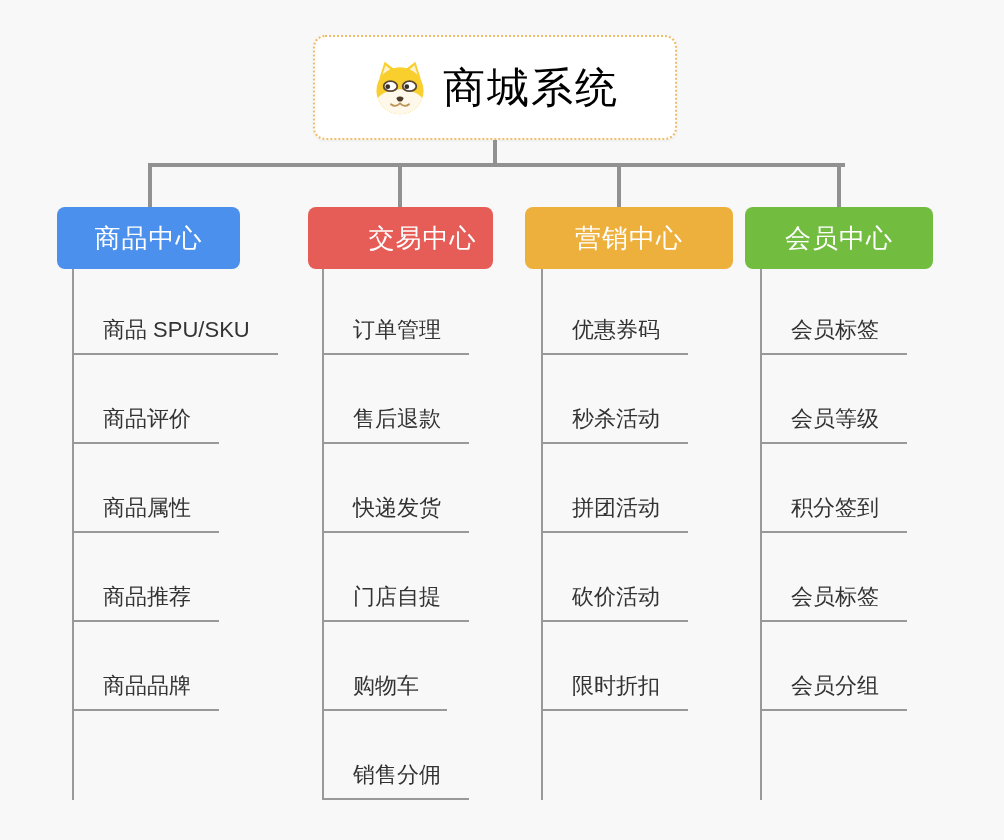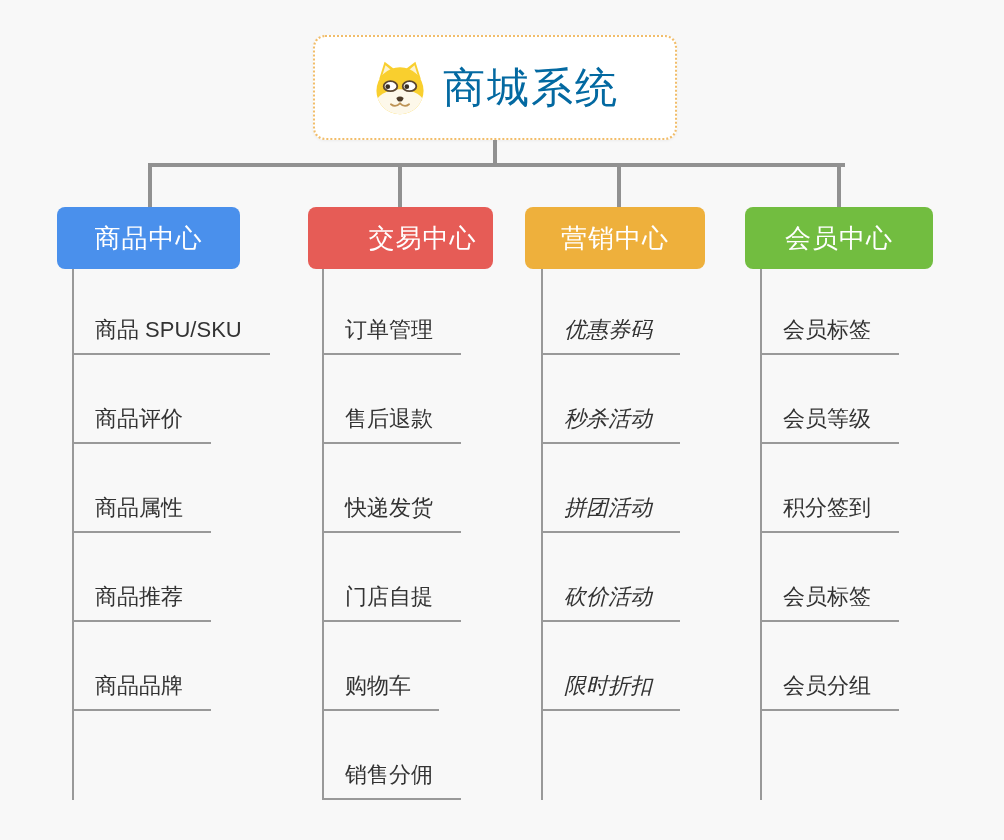--- a/index.html
+++ b/index.html
@@ -26,34 +26,34 @@
   .conn-v.v2 { left: 617px; } .conn-v.v3 { left: 837px; }
 
   
   .branch-header {
     position: absolute; top: 207px; height: 62px; border-radius: 8px;
     color: #ffffff; font-size: 26px; letter-spacing: 1px;
     display: flex; align-items: center; justify-content: center; cursor: default;
   }
   .branch-header.b0 { left: 57px;  width: 183px; }
   .branch-header.b1 { left: 308px; width: 185px; padding-left: 44px; }
-  .branch-header.b2 { left: 525px; width: 180px; }
+  .branch-header.b2 { left: 525px; width: 208px; }
   .branch-header.b3 { left: 745px; width: 188px; font-family: Liberation Serif, serif; }
 
   
   .branch-items { position: absolute; top: 266px; }
   .branch-items.c0 { left: 72px; }
   .branch-items.c1 { left: 322px; }
-  .branch-items.c2 { left: 541px; font-style: italic; }
+  .branch-items.c2 { left: 541px; }
   .branch-items.c3 { left: 760px; }
   .spine { position: absolute; left: 0; top: 3px; width: 2px; height: 531px; background: #999999; }
   .leaf-row { height: 89px; display: flex; align-items: flex-end; }
   .leaf {
     display: inline-block; white-space: nowrap;
-    padding: 0 28px 8px 23px;
+    padding: 0 28px 8px 31px;
     border-bottom: 2px solid #999999;
     font-size: 22px; color: #333333;
   }
 </style>
 </head>
 <body>
 
 <div class="canvas">
 
   <div class="root-node">
@@ -69,21 +69,21 @@
           </clipPath>
         <ellipse cx="32" cy="50" rx="27" ry="16.5" fill="#fdf8ea" clip-path="url(#headclip)"></ellipse>
         <ellipse cx="21.5" cy="30" rx="7.5" ry="5.5" fill="#ffffff" stroke="#5a4632" stroke-width="2"></ellipse>
         <ellipse cx="42.5" cy="30" rx="7.5" ry="5.5" fill="#ffffff" stroke="#5a4632" stroke-width="2"></ellipse>
         <circle cx="18.5" cy="30.5" r="2.6" fill="#3a2f23"></circle>
         <circle cx="39.5" cy="30.5" r="2.6" fill="#3a2f23"></circle>
         <path d="M28 43 q4 -3 8 0 q-1 4 -4 4 q-3 0 -4 -4 z" fill="#4c3a28"></path>
         <path d="M22 50 q5 4 10 -1 q5 5 10 1" fill="none" stroke="#bd9355" stroke-width="2" stroke-linecap="round"></path>
       </svg>
     </span>
-    <span class="root-title" style="color: #0369a1;">商城系统</span>
+    <span class="root-title" style="color: #000000;">商城系统</span>
   </div>
 
   <div class="conn conn-root-stub"></div>
   <div class="conn conn-h"></div>
   <div class="conn conn-v v0"></div>
   <div class="conn conn-v v1"></div>
   <div class="conn conn-v v2"></div>
   <div class="conn conn-v v3"></div>
 
   <div class="branch-header b0" style="background-color: rgb(74, 144, 236); font-family: Liberation Serif, serif;">商品中心</div>

